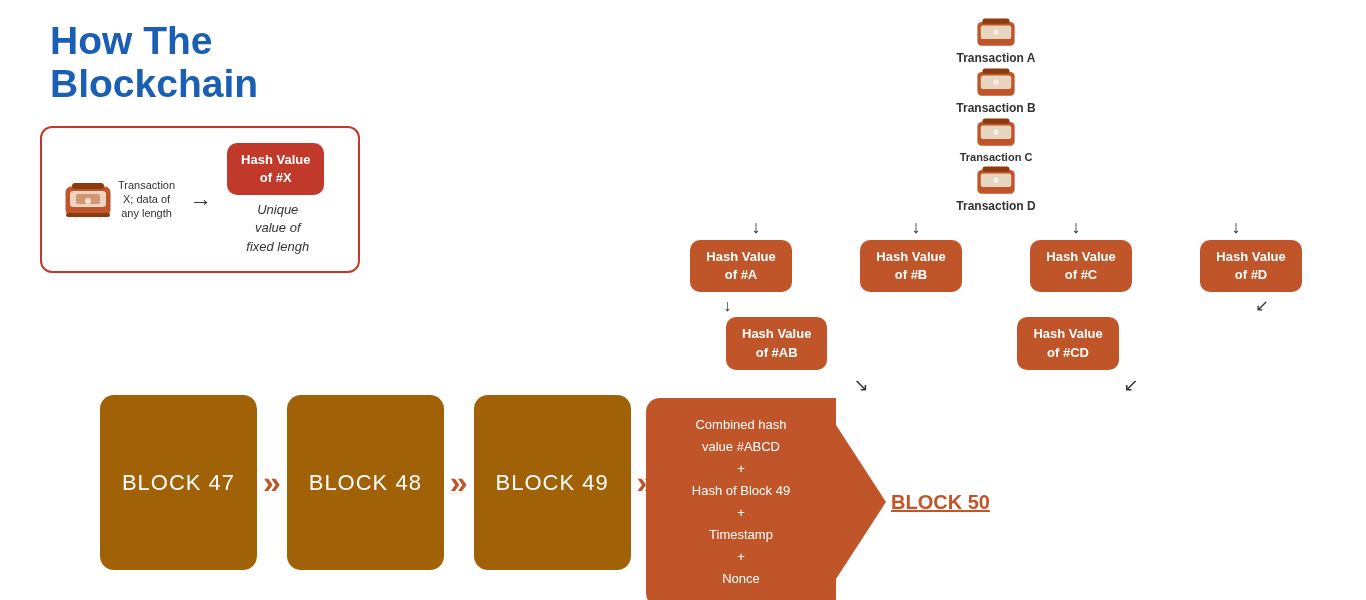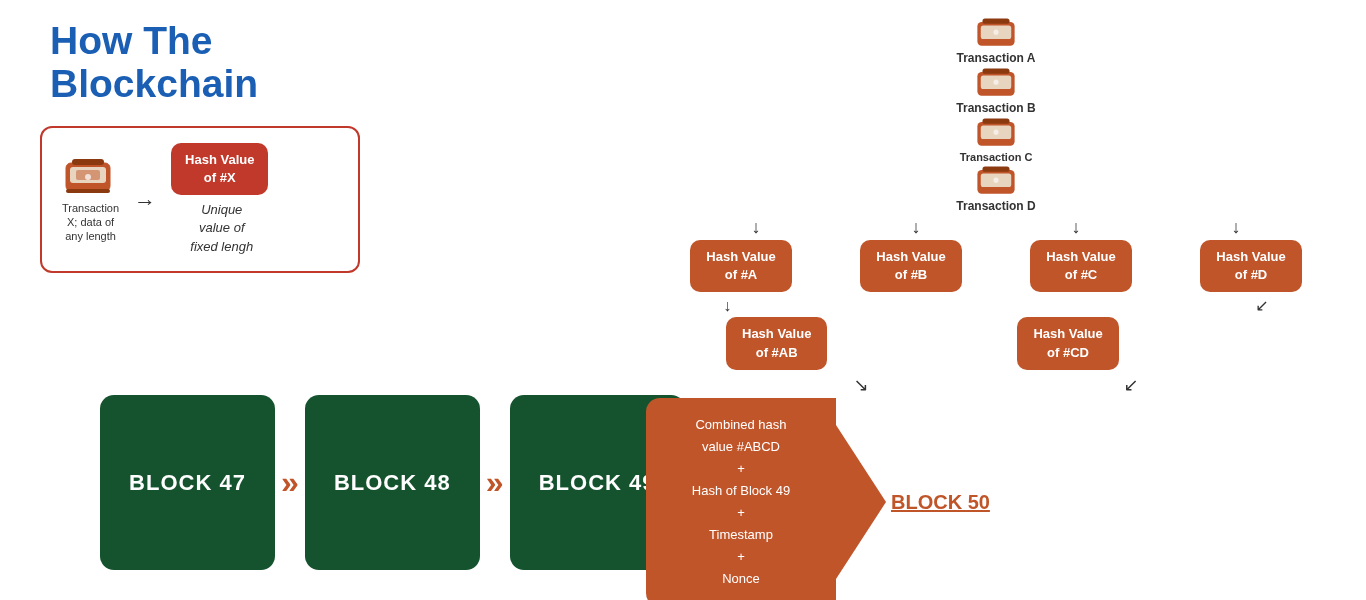--- a/index.html
+++ b/index.html
@@ -45,22 +45,21 @@
       padding: 15px 20px;
       display: flex;
       align-items: center;
       gap: 15px;
       margin-left: 10px;
       width: 320px;
     }
 
     .tx-icon {
       display: flex;
-      flex-direction: column;
-      align-items: flex-start;
+      align-items: flex-end;
       gap: 4px;
     }
 
     .tx-label {
       font-size: 12px;
       color: #333;
       text-align: center;
       font-weight: 500;
       line-height: 1.3;
     }
@@ -95,30 +94,30 @@
     .blocks-row {
       position: absolute;
       bottom: 30px;
       left: 100px;
       display: flex;
       align-items: center;
       gap: 0;
     }
 
     .block {
-      width: 175px;
+      width: 157px;
       height: 175px;
-      background: #14532d;
+      background: #a16207;
       border-radius: 14px;
       display: flex;
       align-items: center;
       justify-content: center;
       color: white;
       font-size: 22px;
-      font-weight: bold;
+      font-weight: normal;
       letter-spacing: 1px;
     }
 
     .hash-pill {
       background: #c0552a;
       border-radius: 10px;
       padding: 8px 16px;
       color: white;
       font-weight: bold;
       font-size: 13px;

